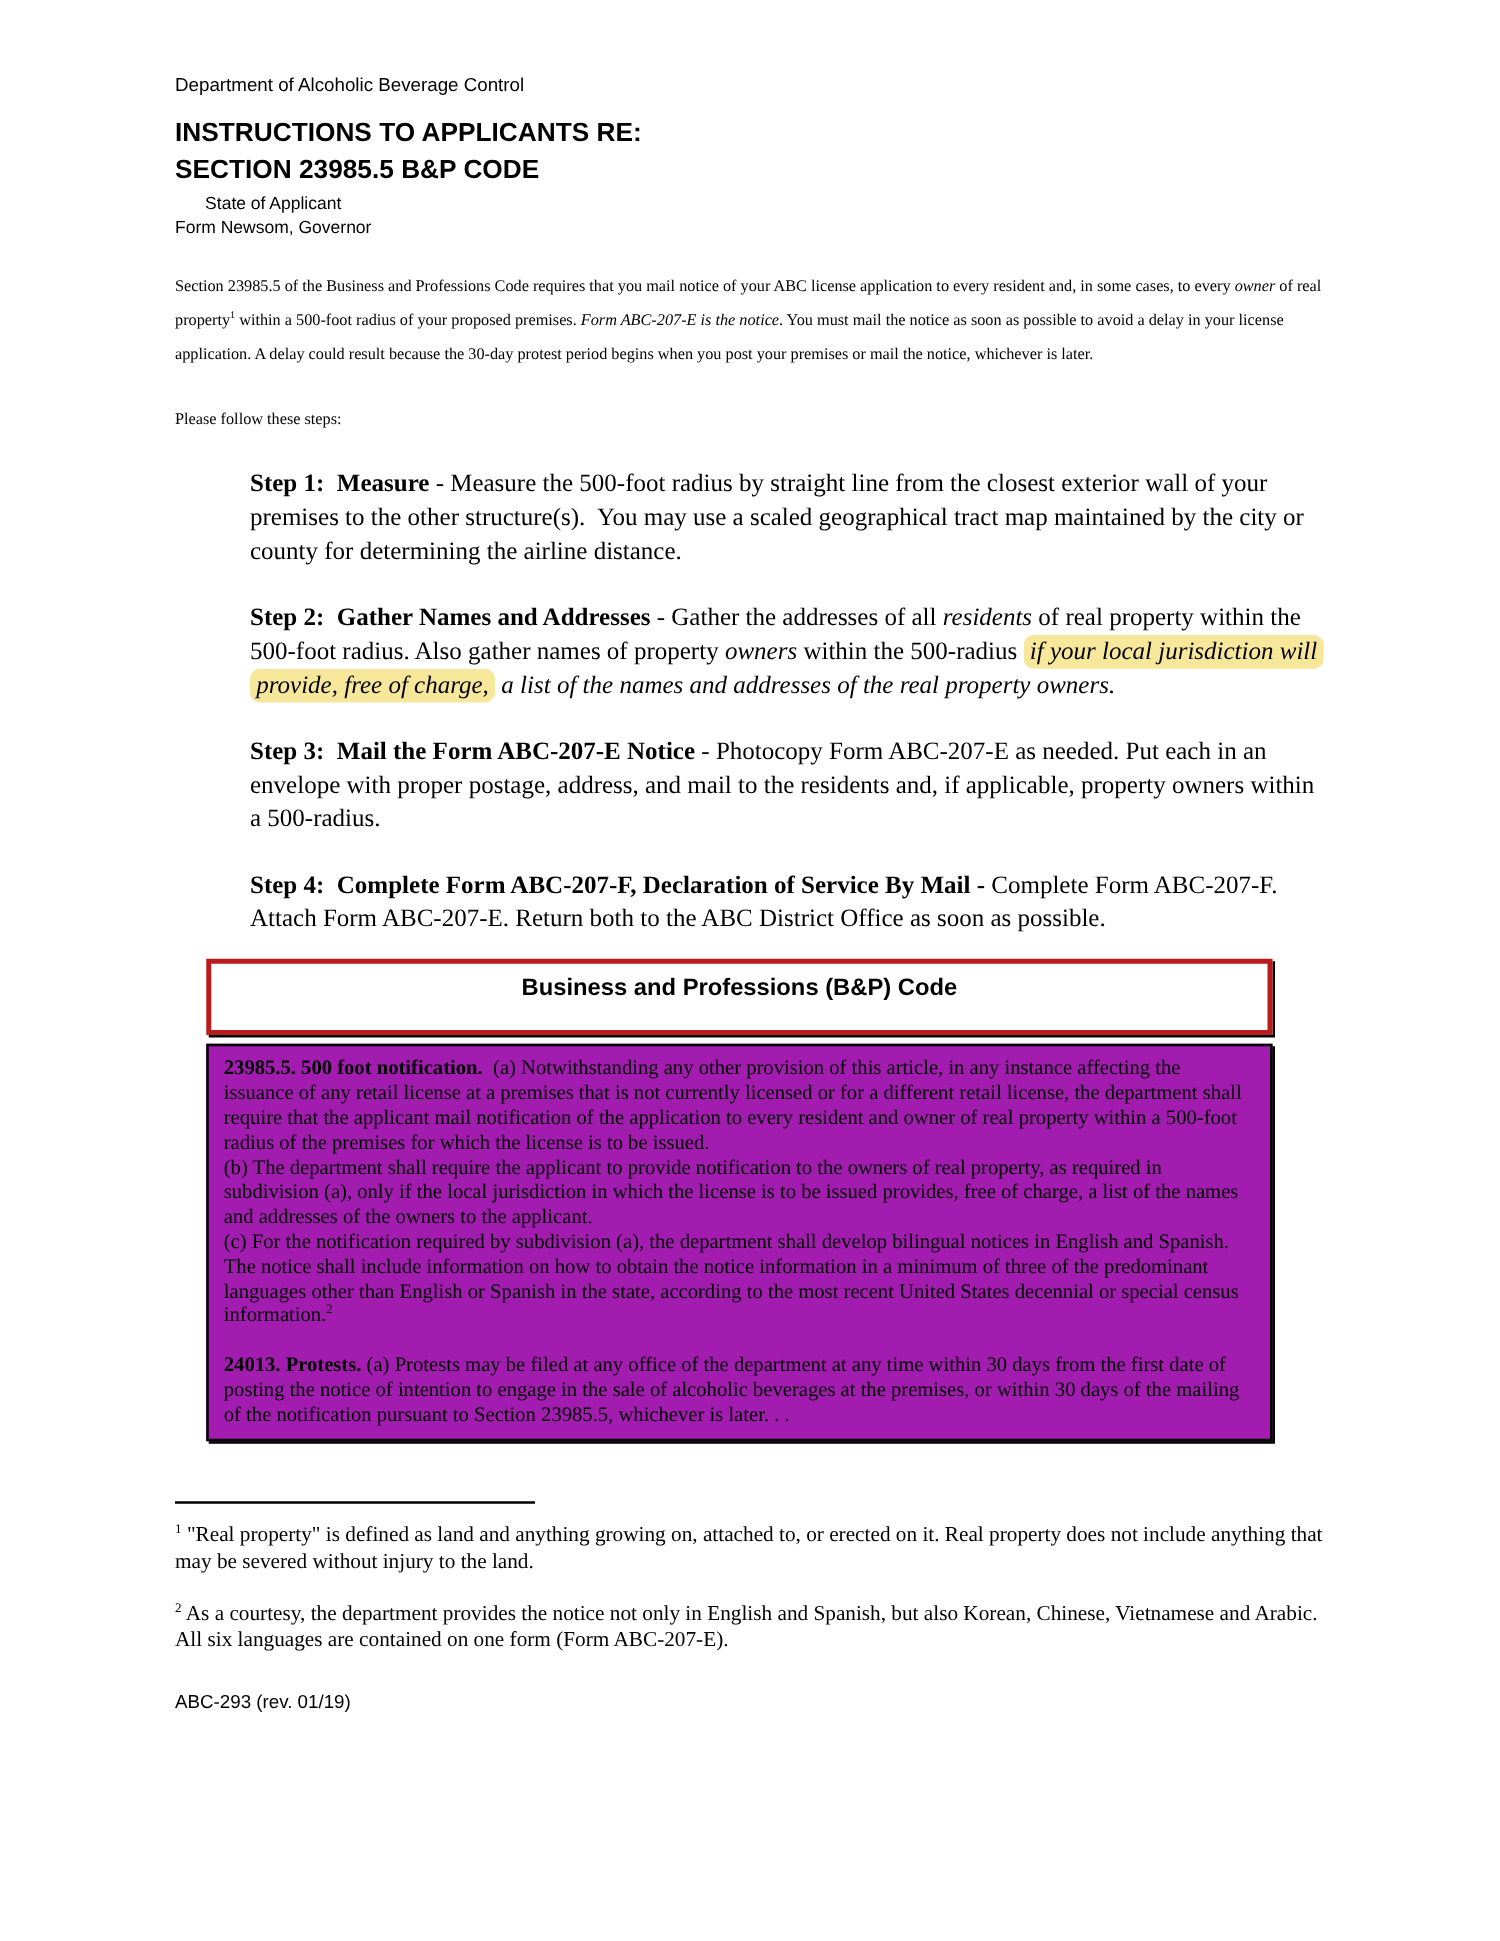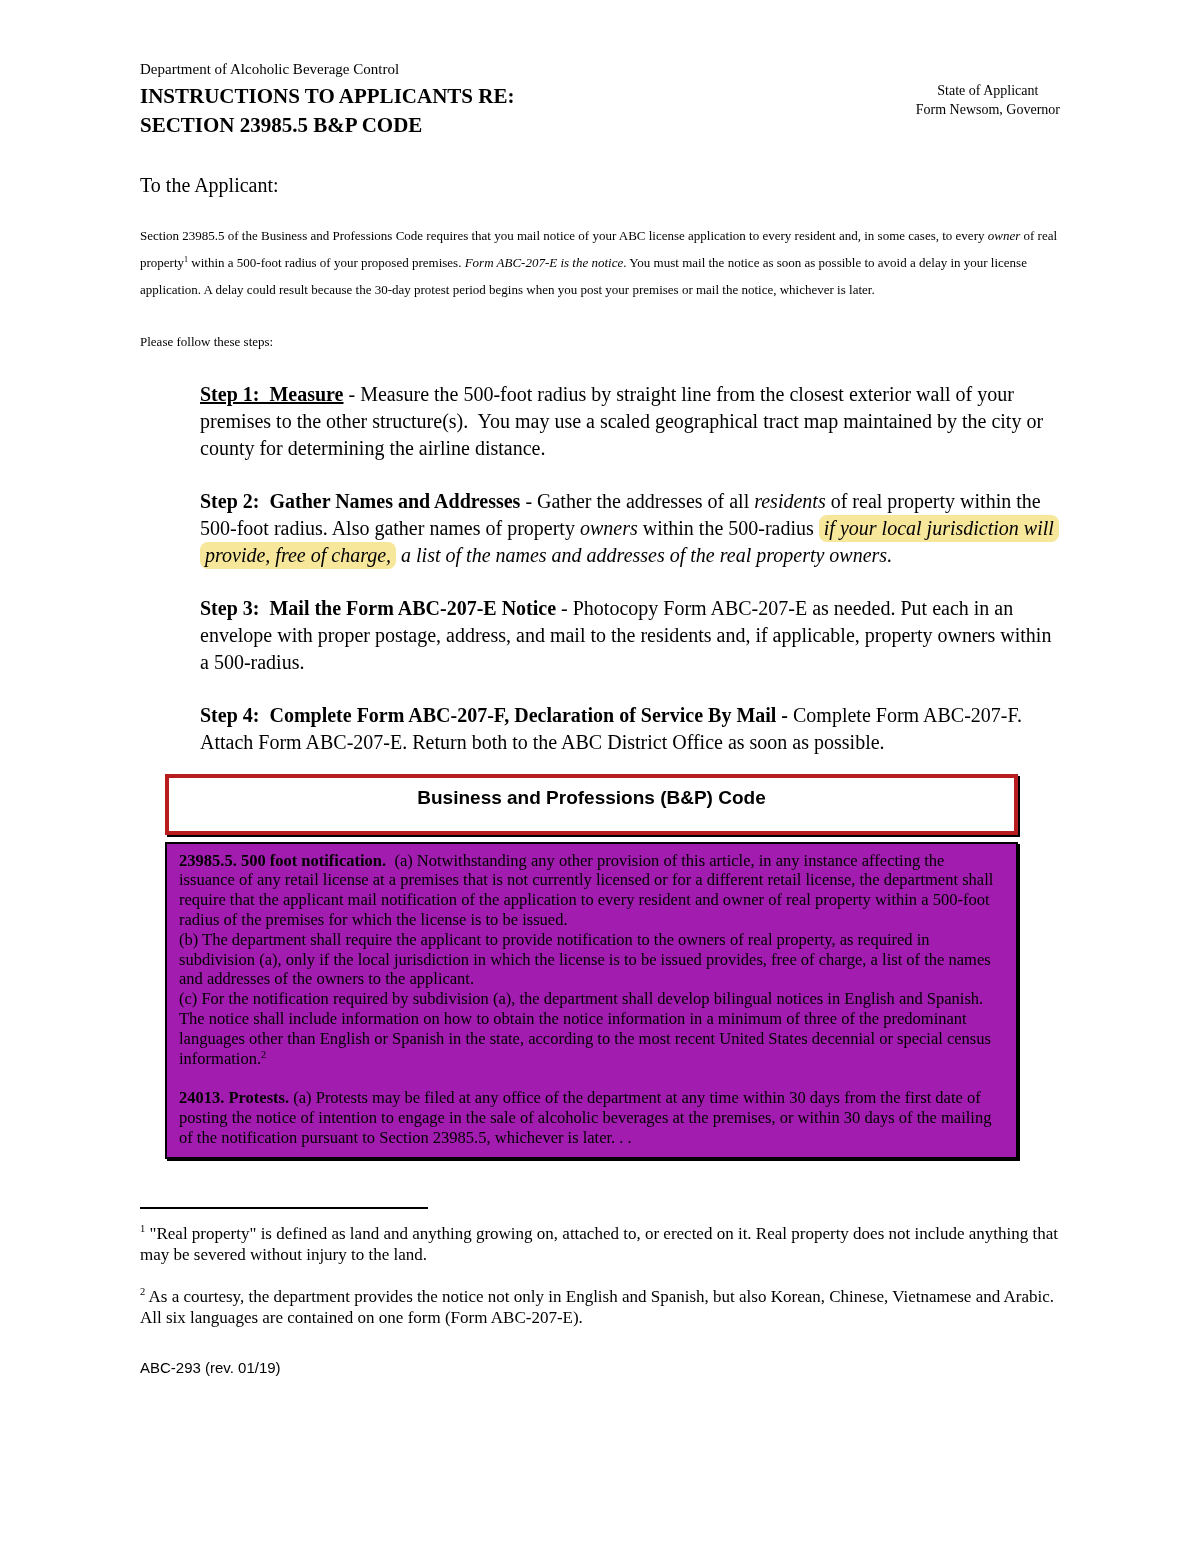--- a/index.html
+++ b/index.html
@@ -6,24 +6,24 @@
   html, body { margin: 0; padding: 0; }
   body {
     width: 1200px; height: 1553px;
     background: #ffffff; color: #000000;
     font-family: "Liberation Serif", serif;
     overflow: hidden;
   }
   .page { padding: 60px 140px 0 140px; }
 
   
-  .hdr { display: flex; justify-content: space-between; align-items: center;
-         font-family: Liberation Serif, serif; }
+  .hdr { display: flex; justify-content: space-between; align-items: flex-start;
+         font-family: Liberation Sans, sans-serif; flex-direction: column; }
   .hdr-dept { font-size: 15px; line-height: 1.25; }
-  .hdr-title { font-size: 21px; font-weight: bold; line-height: 1.38; margin-top: 3px; }
+  .hdr-title { font-size: 21px; font-weight: bold; line-height: 1.38; margin-top: 14px; }
   .hdr-right { font-size: 14px; line-height: 1.35; text-align: center; padding-top: 2px; }
 
   
   .salutation { font-size: 20px; margin-top: 34px; }
   .para { font-size: 13px; line-height: 27px; margin-top: 25px; text-align: left; }
   .step { font-size: 20px; line-height: 27px; margin-top: 26px; margin-left: 60px; }
   sup { font-size: 0.62em; line-height: 0; }
 
   .hl-seg {
     background: var(--hl, #F7E79B);
@@ -69,27 +69,26 @@
         <div>INSTRUCTIONS TO APPLICANTS RE:</div>
         <div>SECTION 23985.5 B&amp;P CODE</div>
       </div>
     </div>
     <div class="hdr-right">
       <div>State of Applicant</div>
       <div>Form Newsom, Governor</div>
     </div>
   </div>
 
-  <div class="salutation">To the Applicant:</div>
 
   <div class="para"><span>Section 23985.5 of the Business and Professions Code requires that you mail notice of your ABC license application to every resident and, in some cases, to every </span><span style="font-style: italic;">owner</span><span> of real property</span><sup>1</sup><span> within a 500-foot radius of your proposed premises. </span><span style="font-style: italic;">Form ABC-207-E is the notice</span><span>. You must mail the notice as soon as possible to avoid a delay in your license application. A delay could result because the 30-day protest period begins when you post your premises or mail the notice, whichever is later.</span></div>
 
   <div class="para">Please follow these steps:</div>
 
-  <div class="step"><span style="font-weight: bold; text-decoration: underline;">Step 1:&nbsp; Measure</span><span> - Measure the 500-foot radius by straight line from the closest exterior wall of your premises to the other structure(s).&nbsp; You may use a scaled geographical tract map maintained by the city or county for determining the airline distance.</span></div>
+  <div class="step"><span style="font-weight: bold;">Step 1:&nbsp; Measure</span><span> - Measure the 500-foot radius by straight line from the closest exterior wall of your premises to the other structure(s).&nbsp; You may use a scaled geographical tract map maintained by the city or county for determining the airline distance.</span></div>
   <div class="step"><span style="font-weight: bold;">Step 2:&nbsp; Gather Names and Addresses</span><span> - Gather the addresses of all </span><span style="font-style: italic;">residents</span><span> of real property within the 500-foot radius. Also gather names of property </span><span style="font-style: italic;">owners</span><span> within the 500-radius </span><span class="hl-seg" style="font-style: italic;">if your local jurisdiction will provide, free of charge,</span><span> </span><span style="font-style: italic;">a list of the names and addresses of the real property owners.</span></div>
   <div class="step"><span style="font-weight: bold; margin-top: 33px;">Step 3:&nbsp; Mail the Form ABC-207-E Notice</span><span> - Photocopy Form ABC-207-E as needed. Put each in an envelope with proper postage, address, and mail to the residents and, if applicable, property owners within a 500-radius.</span></div>
   <div class="step"><span style="font-weight: bold;">Step 4:&nbsp; Complete Form ABC-207-F, Declaration of Service By Mail -</span><span> Complete Form ABC-207-F. Attach Form ABC-207-E. Return both to the ABC District Office as soon as possible.</span></div>
 
   <div class="bpbox">
     <div class="bpbox-title">Business and Professions (B&amp;P) Code</div>
     <div class="bpbox-body">
       <div class="bp-block"><span style="font-weight: bold;">23985.5. 500 foot notification.</span><span>&nbsp; (a) Notwithstanding any other provision of this article, in any instance affecting the issuance of any retail license at a premises that is not currently licensed or for a different retail license, the department shall require that the applicant mail notification of the application to every resident and owner of real property within a 500-foot radius of the premises for which the license is to be issued.</span></div>
       <div class="bp-block"><span>(b) The department shall require the applicant to provide notification to the owners of real property, as required in subdivision (a), only if the local jurisdiction in which the license is to be issued provides, free of charge, a list of the names and addresses of the owners to the applicant.</span></div>
       <div class="bp-block"><span>(c) For the notification required by subdivision (a), the department shall develop bilingual notices in English and Spanish.&nbsp; The notice shall include information on how to obtain the notice information in a minimum of three of the predominant languages other than English or Spanish in the state, according to the most recent United States decennial or special census information.</span><sup>2</sup></div>

